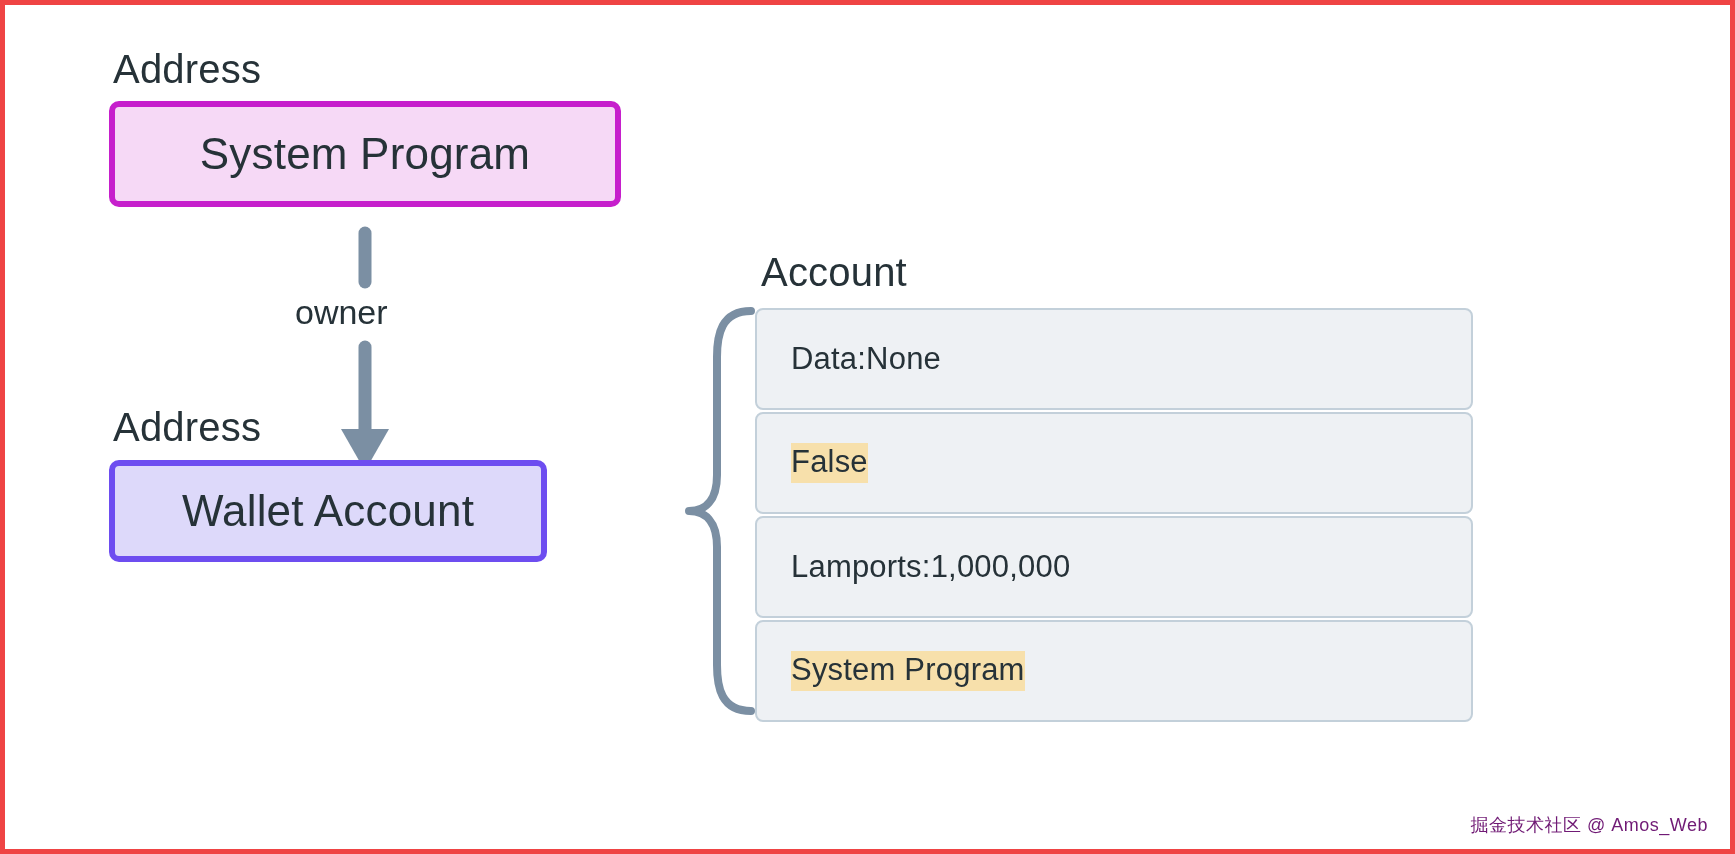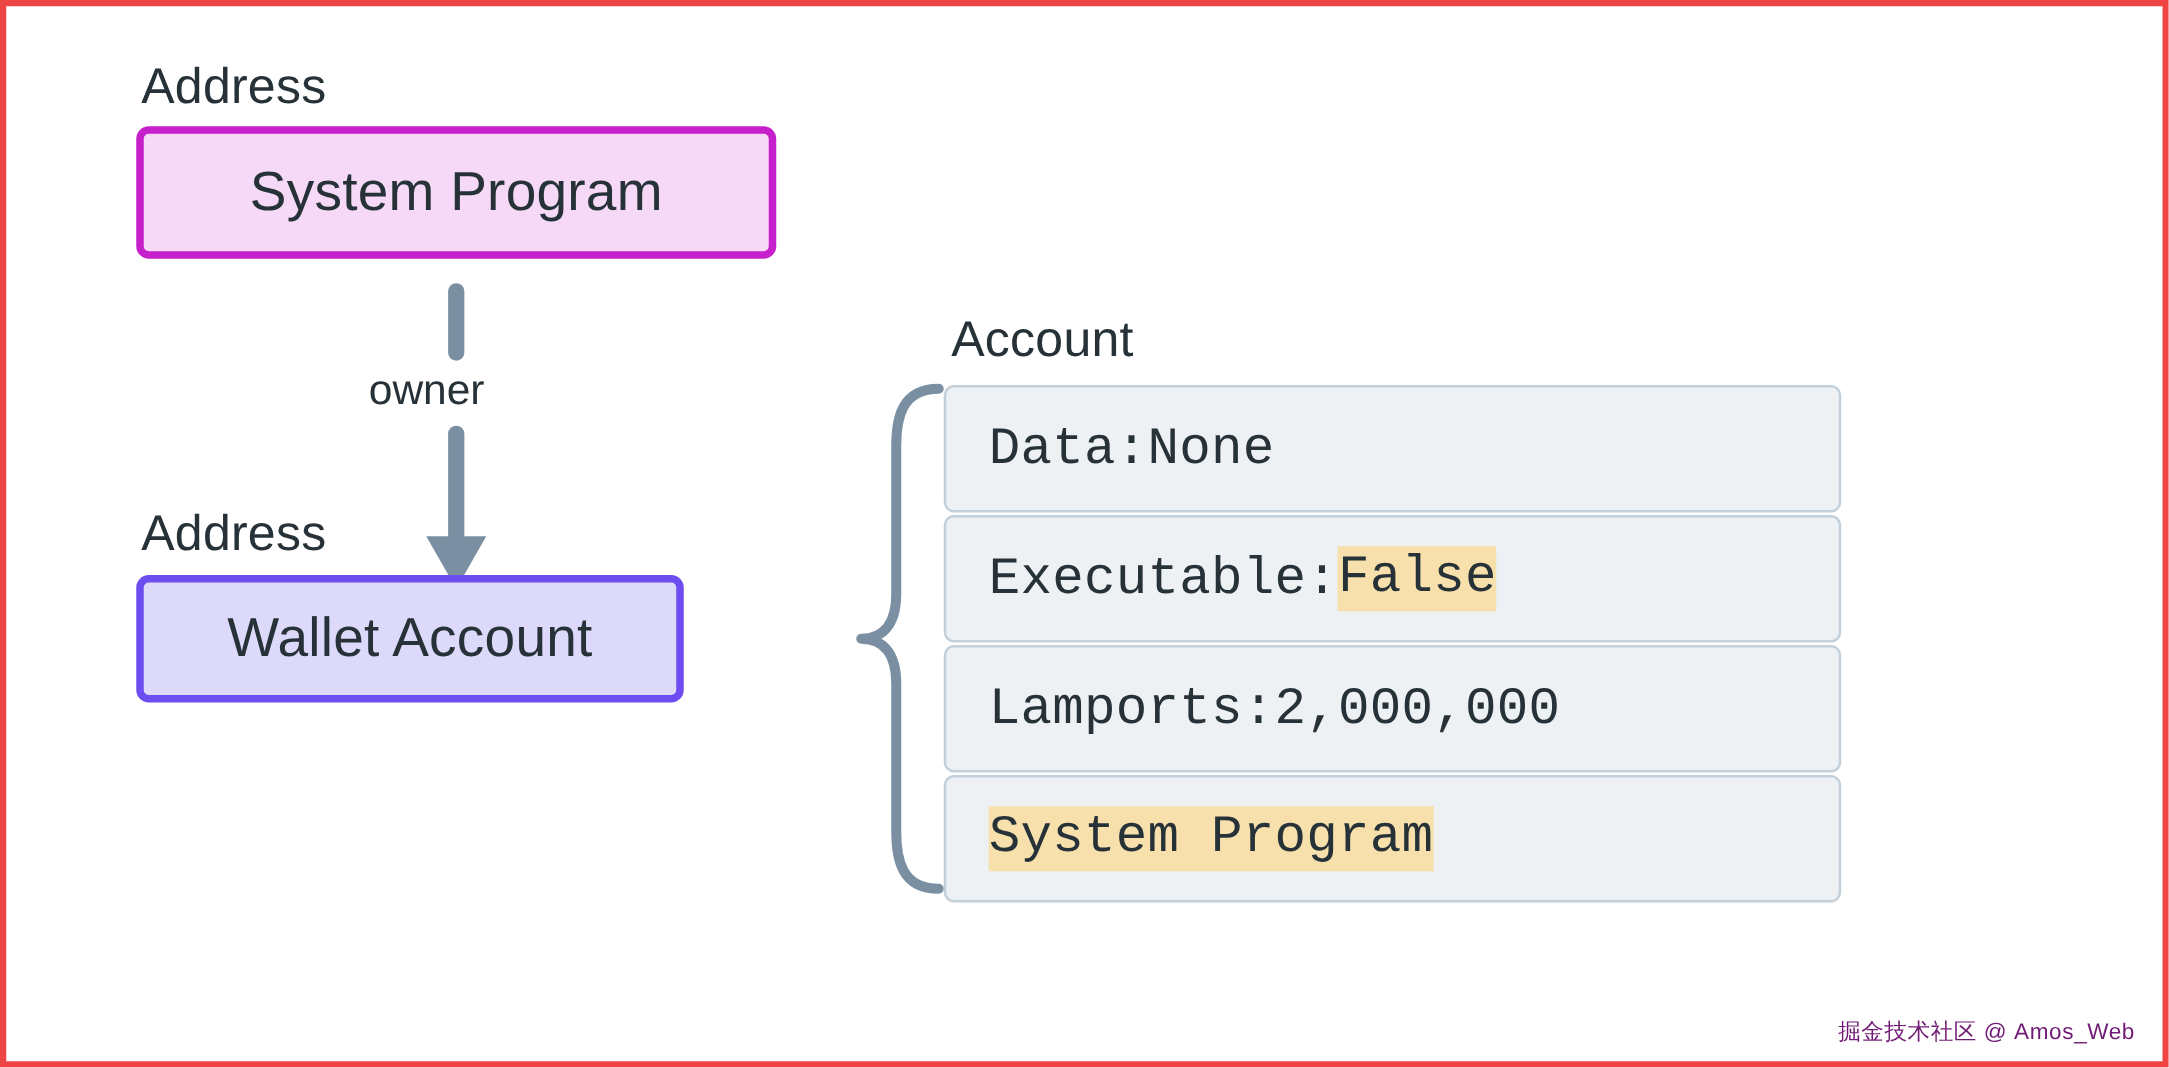--- a/index.html
+++ b/index.html
@@ -74,26 +74,25 @@
   }
 
   .acct-row {
     display: flex;
     align-items: center;
     background: #eef1f4;
     border: 2px solid #c3d0da;
     border-radius: 8px;
     height: 102px;
     padding-left: 34px;
-    font-size: 42px;
+    font-size: 31px;
     color: #263238;
     white-space: nowrap;
     letter-spacing: .2px;
     margin-bottom: 2px;
-    font-family: Liberation Mono, monospace;
   }
 
   .acct-row .hl {
     background: #f7e0ab;
     padding: 1px 0 3px 0;
   }
 
   
   .watermark {
     position: absolute;
@@ -148,27 +147,26 @@
   <div class="node-label" style="left:756px; top:245px;">Account</div>
 
   <div class="rows" style="left:750px; top:303px; width:718px;">
 
     <div class="acct-row">
       <span>Data: </span>
         <span>None</span>
     </div>
 
     <div class="acct-row">
-      <span>Executable:</span>
         <span class="hl">False</span>
     </div>
 
     <div class="acct-row">
       <span>Lamports: </span>
-        <span>2,000,000</span>
+        <span>1,000,000</span>
     </div>
 
     <div class="acct-row">
         <span class="hl">System Program</span>
     </div>
 
   </div>
 
   <div class="watermark">掘金技术社区 @ Amos_Web</div>
 

